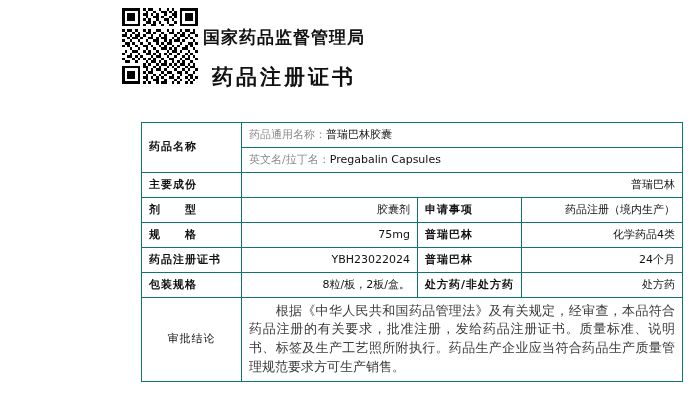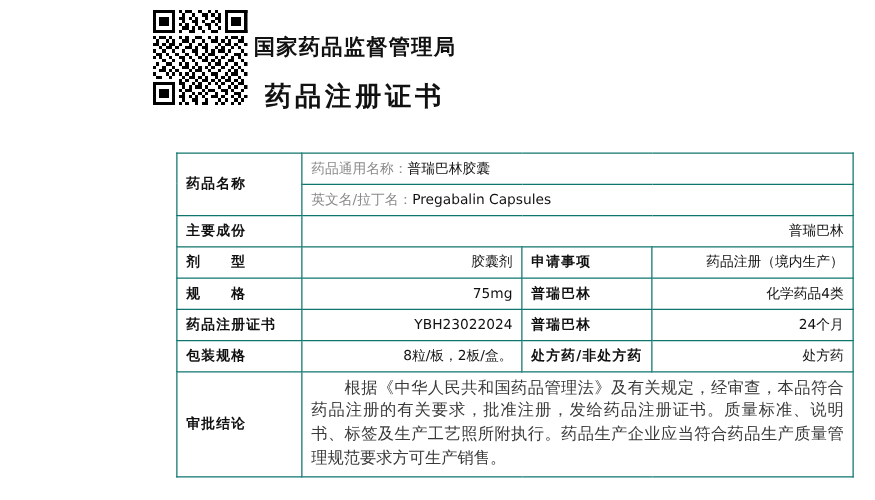--- a/index.html
+++ b/index.html
@@ -113,21 +113,22 @@
   td.val-dark {
     color: #111111;
     text-align: right;
   }
   .name-line {
     white-space: nowrap;
   }
   .name-line .k { color: #8a8a8a; }
   .name-line .v { color: #111111; }
   td.concl-label {
-    font-weight: bold;
+    text-align: center;
+    font-weight: normal;
     letter-spacing: 1px;
     vertical-align: middle;
   }
   td.concl-text {
     color: #3a3a3a;
     text-align: justify;
     line-height: 1.7;
     font-size: 13px;
     padding: 7px 9px 7px 9px;
   }

